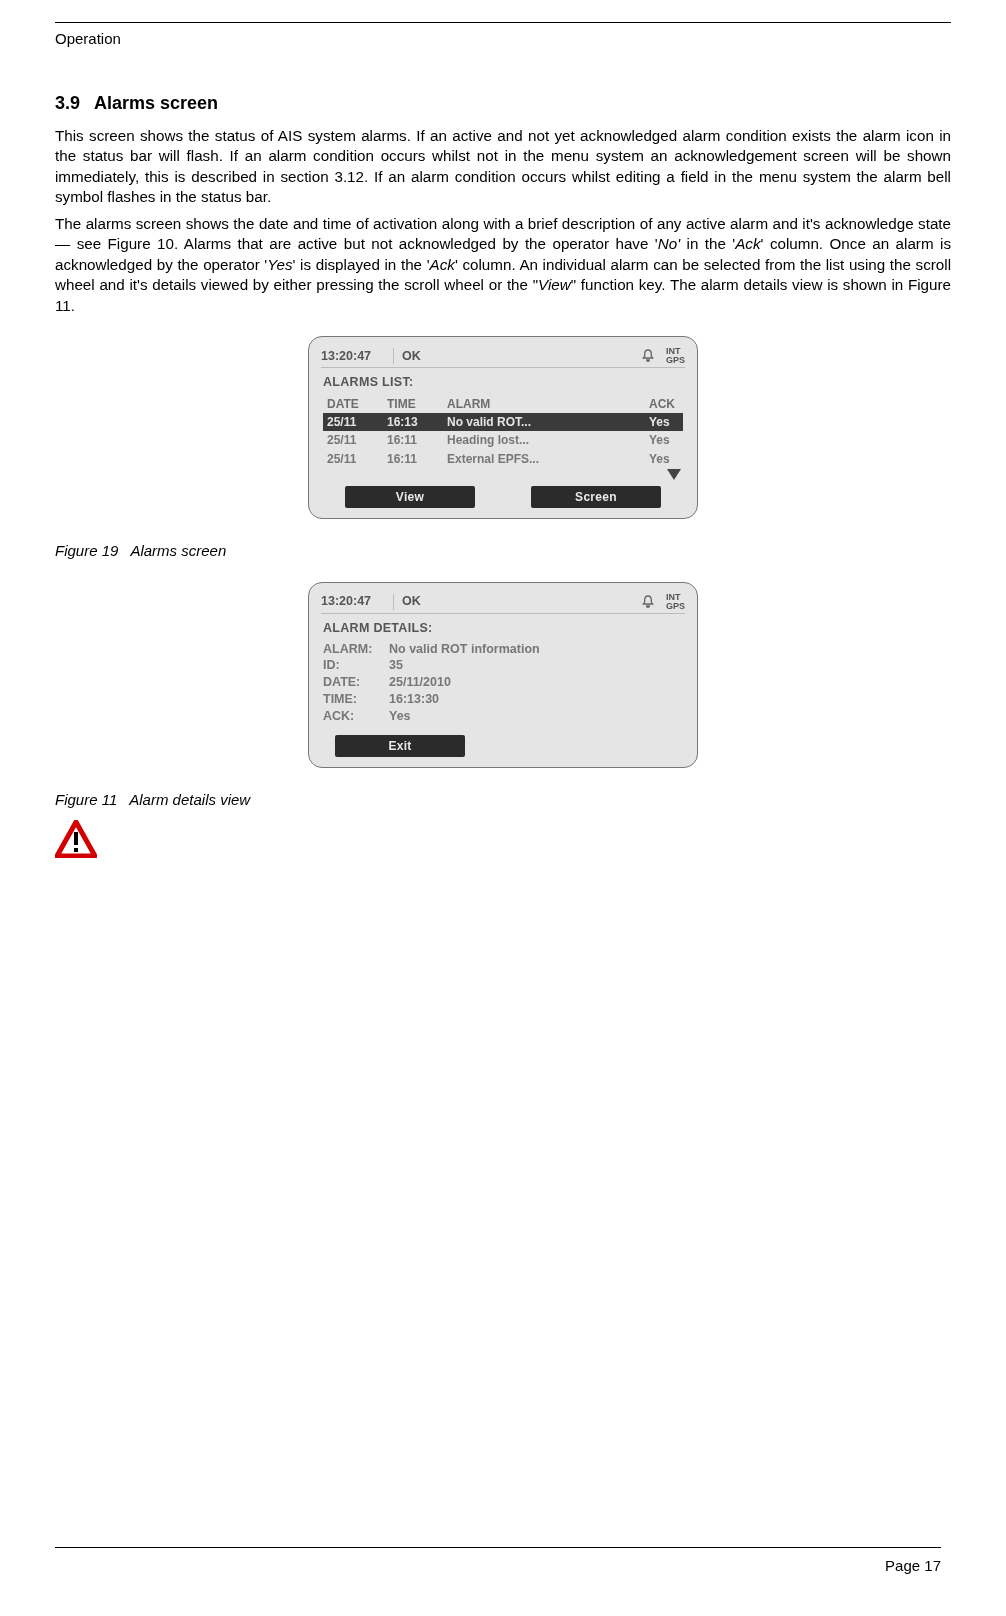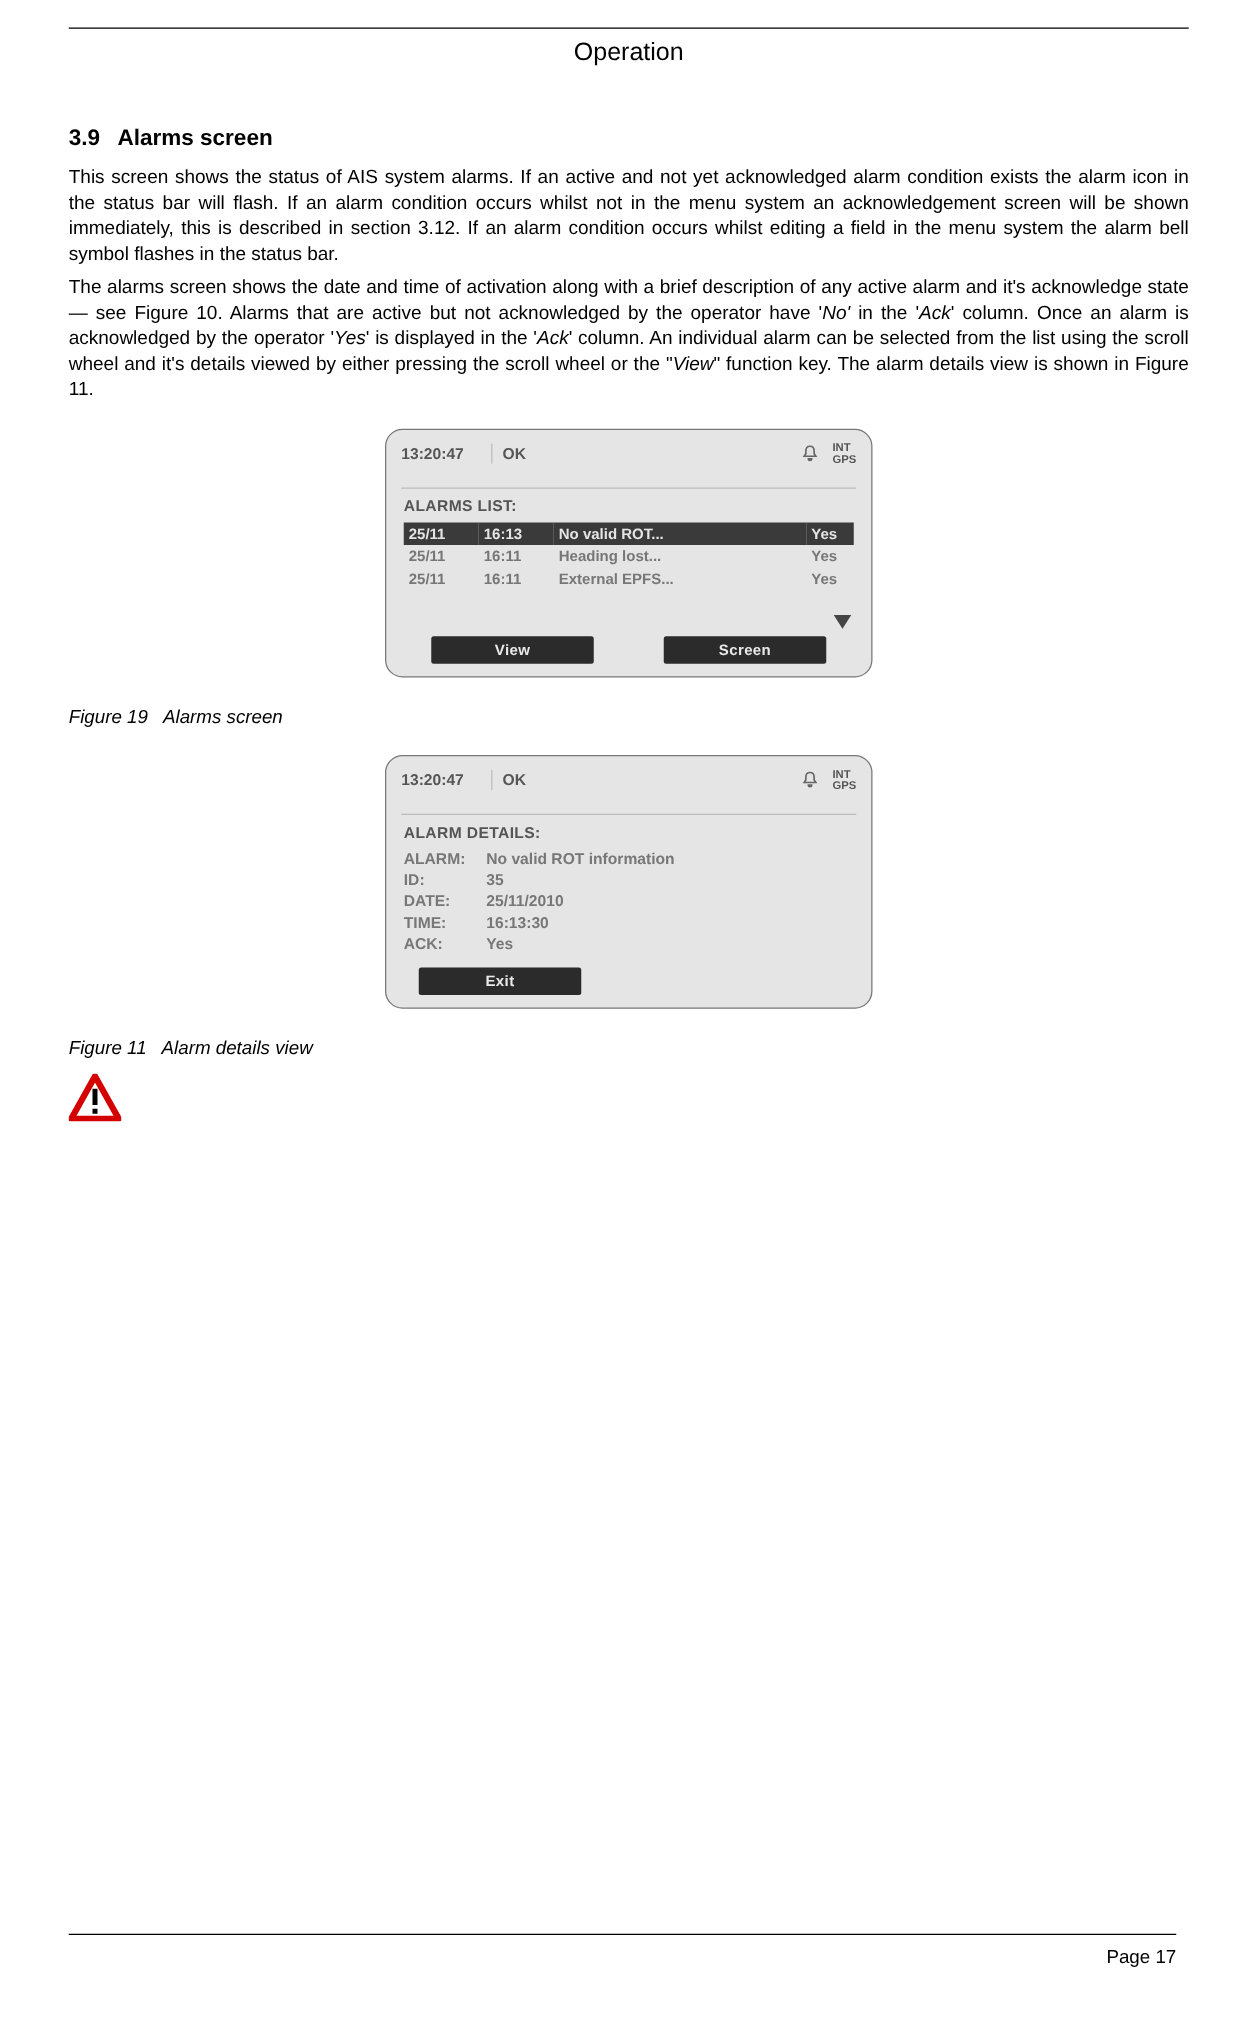--- a/index.html
+++ b/index.html
@@ -12,22 +12,22 @@
     min-height: 1616px;
     position: relative;
     padding: 0 55px;
   }
   .header-rule {
     border: none;
     border-top: 1.5px solid #000;
     margin-top: 22px;
   }
   .header-label {
-    text-align: center;
-    font-size: 20px;
+    text-align: left;
+    font-size: 15px;
     margin-top: 6px;
     margin-bottom: 42px;
   }
   h2.section-title {
     font-size: 18px;
     font-weight: bold;
     margin-bottom: 10px;
   }
   h2.section-title .secno { display: inline-block; margin-right: 14px; }
   p.body { text-align: justify; margin-bottom: 6px; }
@@ -46,21 +46,21 @@
   }
   .device-inner {
     font-family: "Trebuchet MS", "Segoe UI", Arial, sans-serif;
     font-size: 12.5px;
     color: #555;
   }
   .statusbar {
     display: flex;
     align-items: center;
     border-bottom: 1.5px solid #bcbcbc;
-    padding-bottom: 18px;
+    padding-bottom: 2px;
     gap: 8px;
   }
   .statusbar .time { font-weight: 600; color:#555; width: 64px;}
   .statusbar .sep1 { width:1px; height:16px; background:#bcbcbc; }
   .statusbar .ok { font-weight:600; color:#555; flex: 0 0 auto; }
   .statusbar .gap { flex:1; }
   .statusbar .bell svg { display:block; }
   .statusbar .gps { font-size:9px; line-height:1; font-weight:700; color:#555; margin-left:2px;}
   .screen-body { padding: 6px 2px 6px; min-height: 114px; position: relative;}
   .screen-body .title { font-weight: 800; letter-spacing: .3px; margin-bottom: 4px; color:#555;}
@@ -131,20 +131,26 @@
         </span>
         <span class="gps">
           <div>INT</div>
           <div>GPS</div>
         </span>
       </div>
       <div class="screen-body">
         <div class="title">ALARMS LIST:</div>
         <table class="alarm-table">
           <tbody>
+              <tr>
+            <th>DATE</th>
+            <th>TIME</th>
+            <th>ALARM</th>
+            <th>ACK</th>
+          </tr>
           <tr class="selected">
             <td>25/11</td>
             <td>16:13</td>
             <td>No valid ROT...</td>
             <td>Yes</td>
           </tr>
           <tr>
             <td>25/11</td>
             <td>16:11</td>
             <td>Heading lost...</td>

